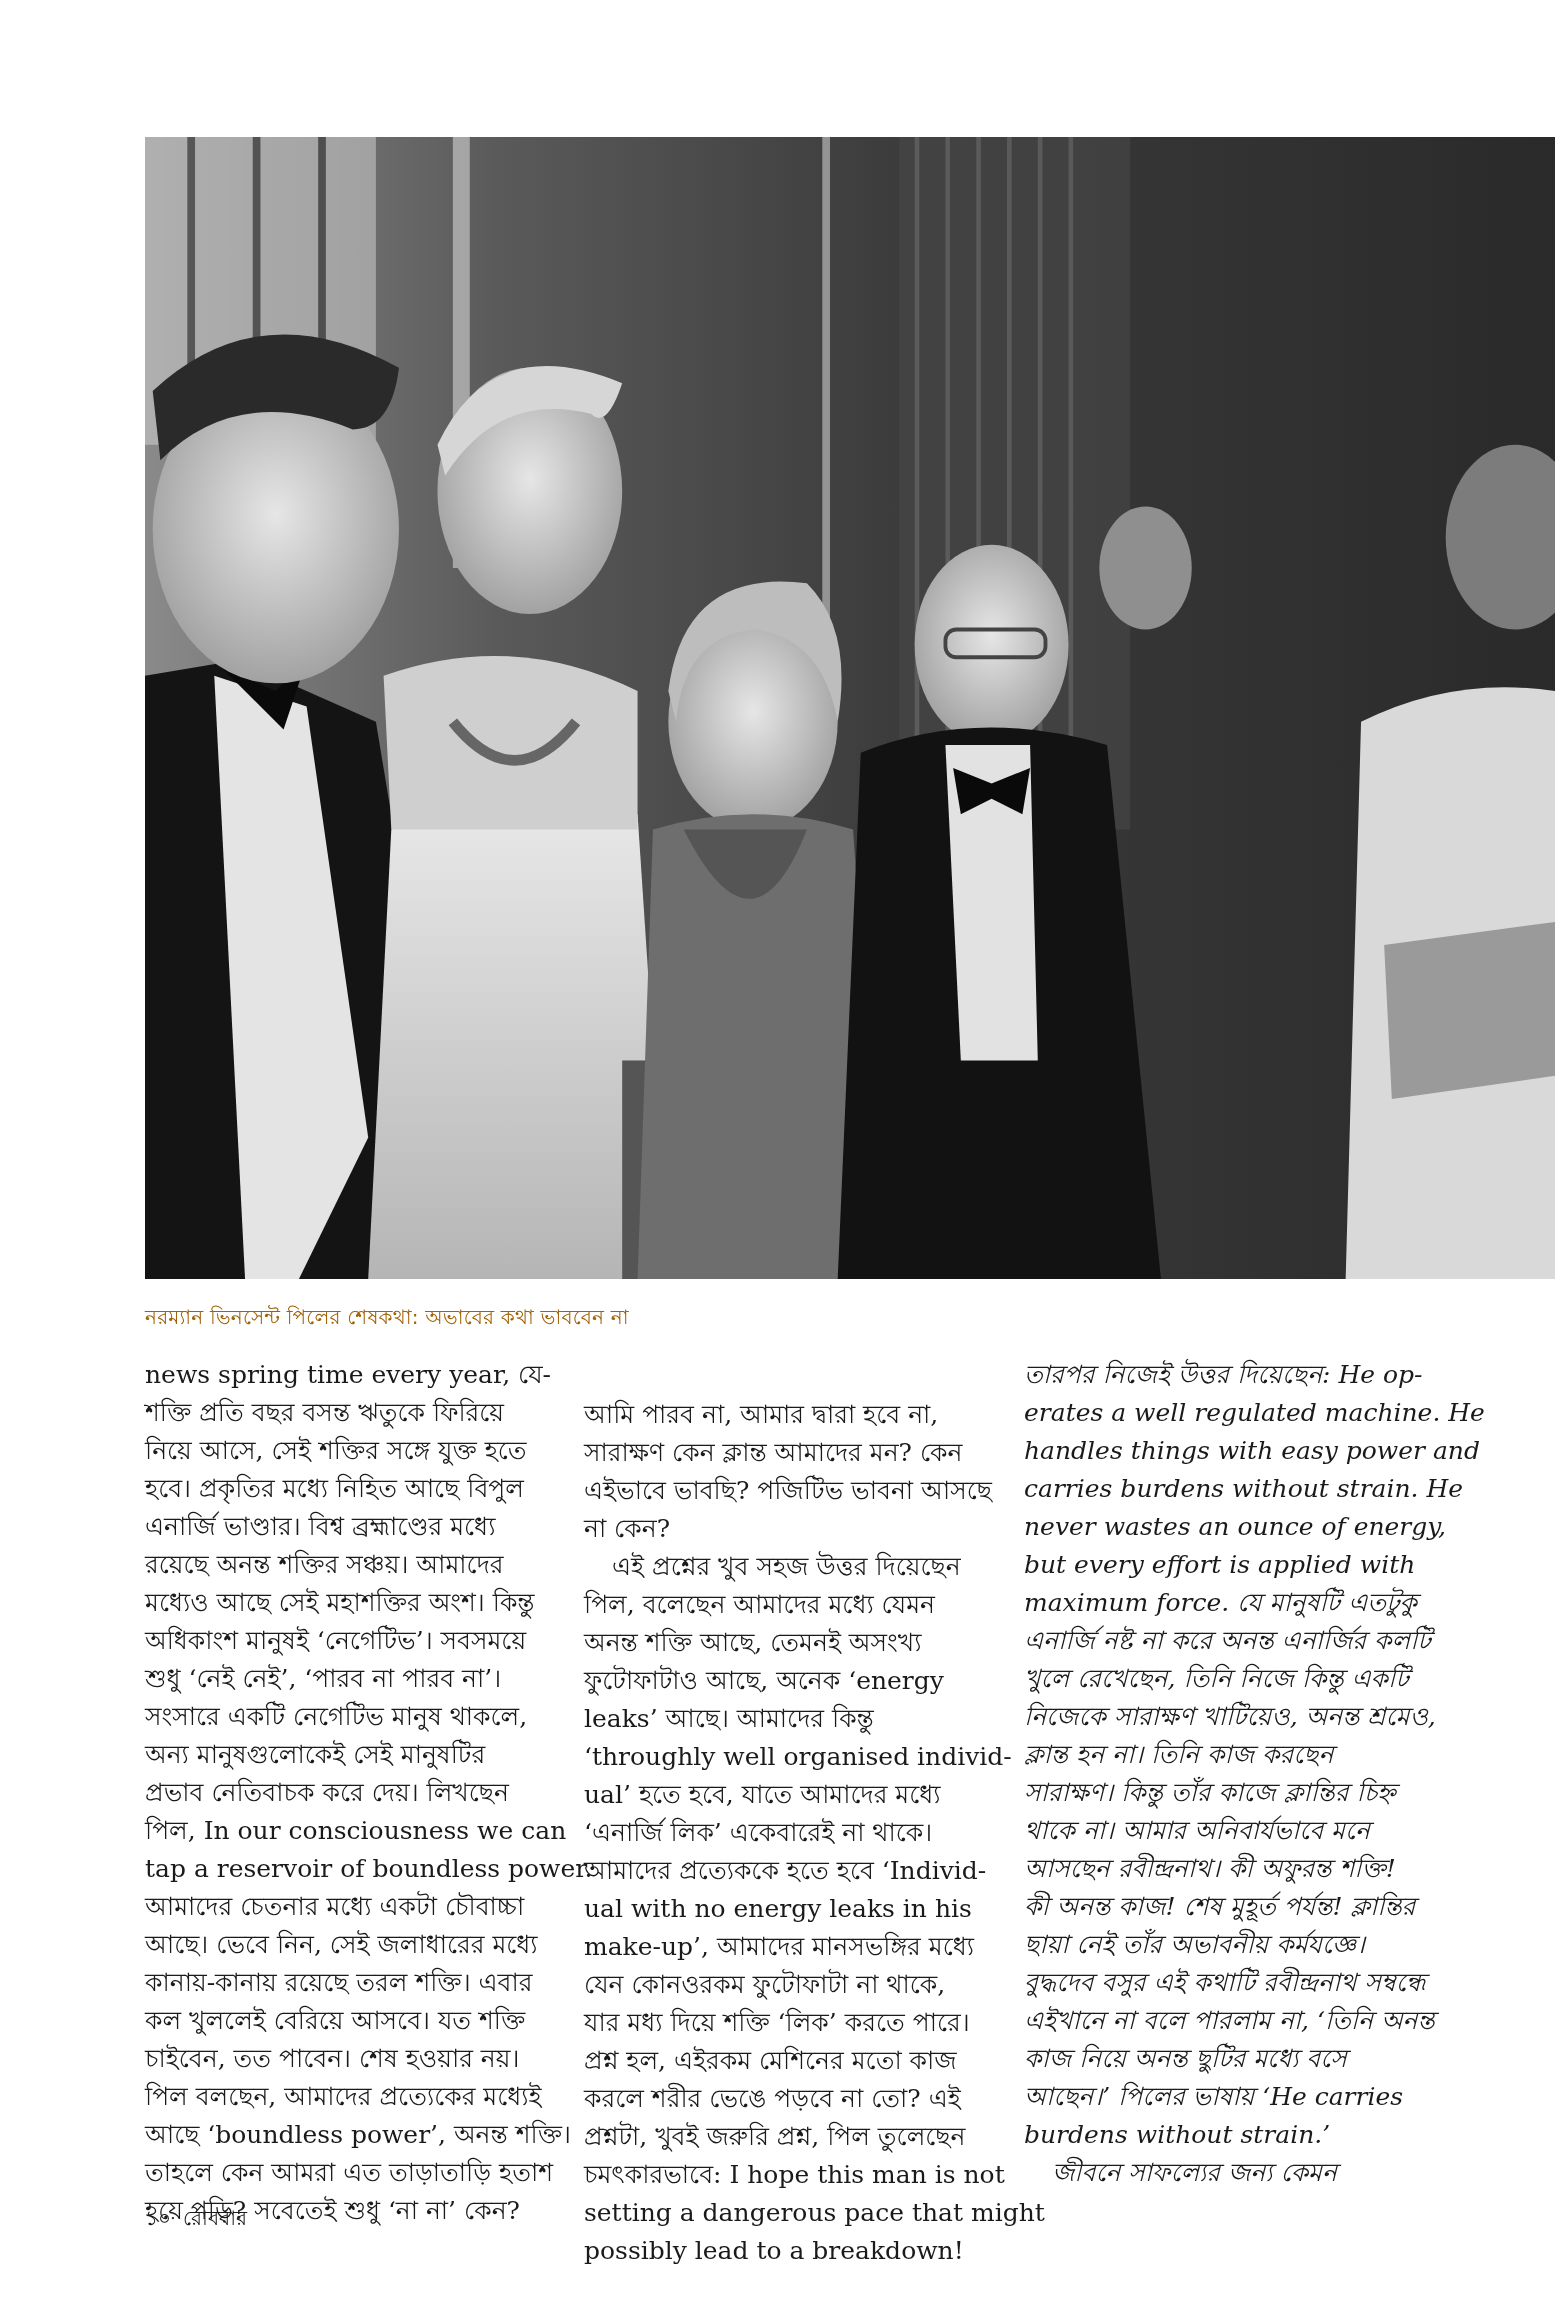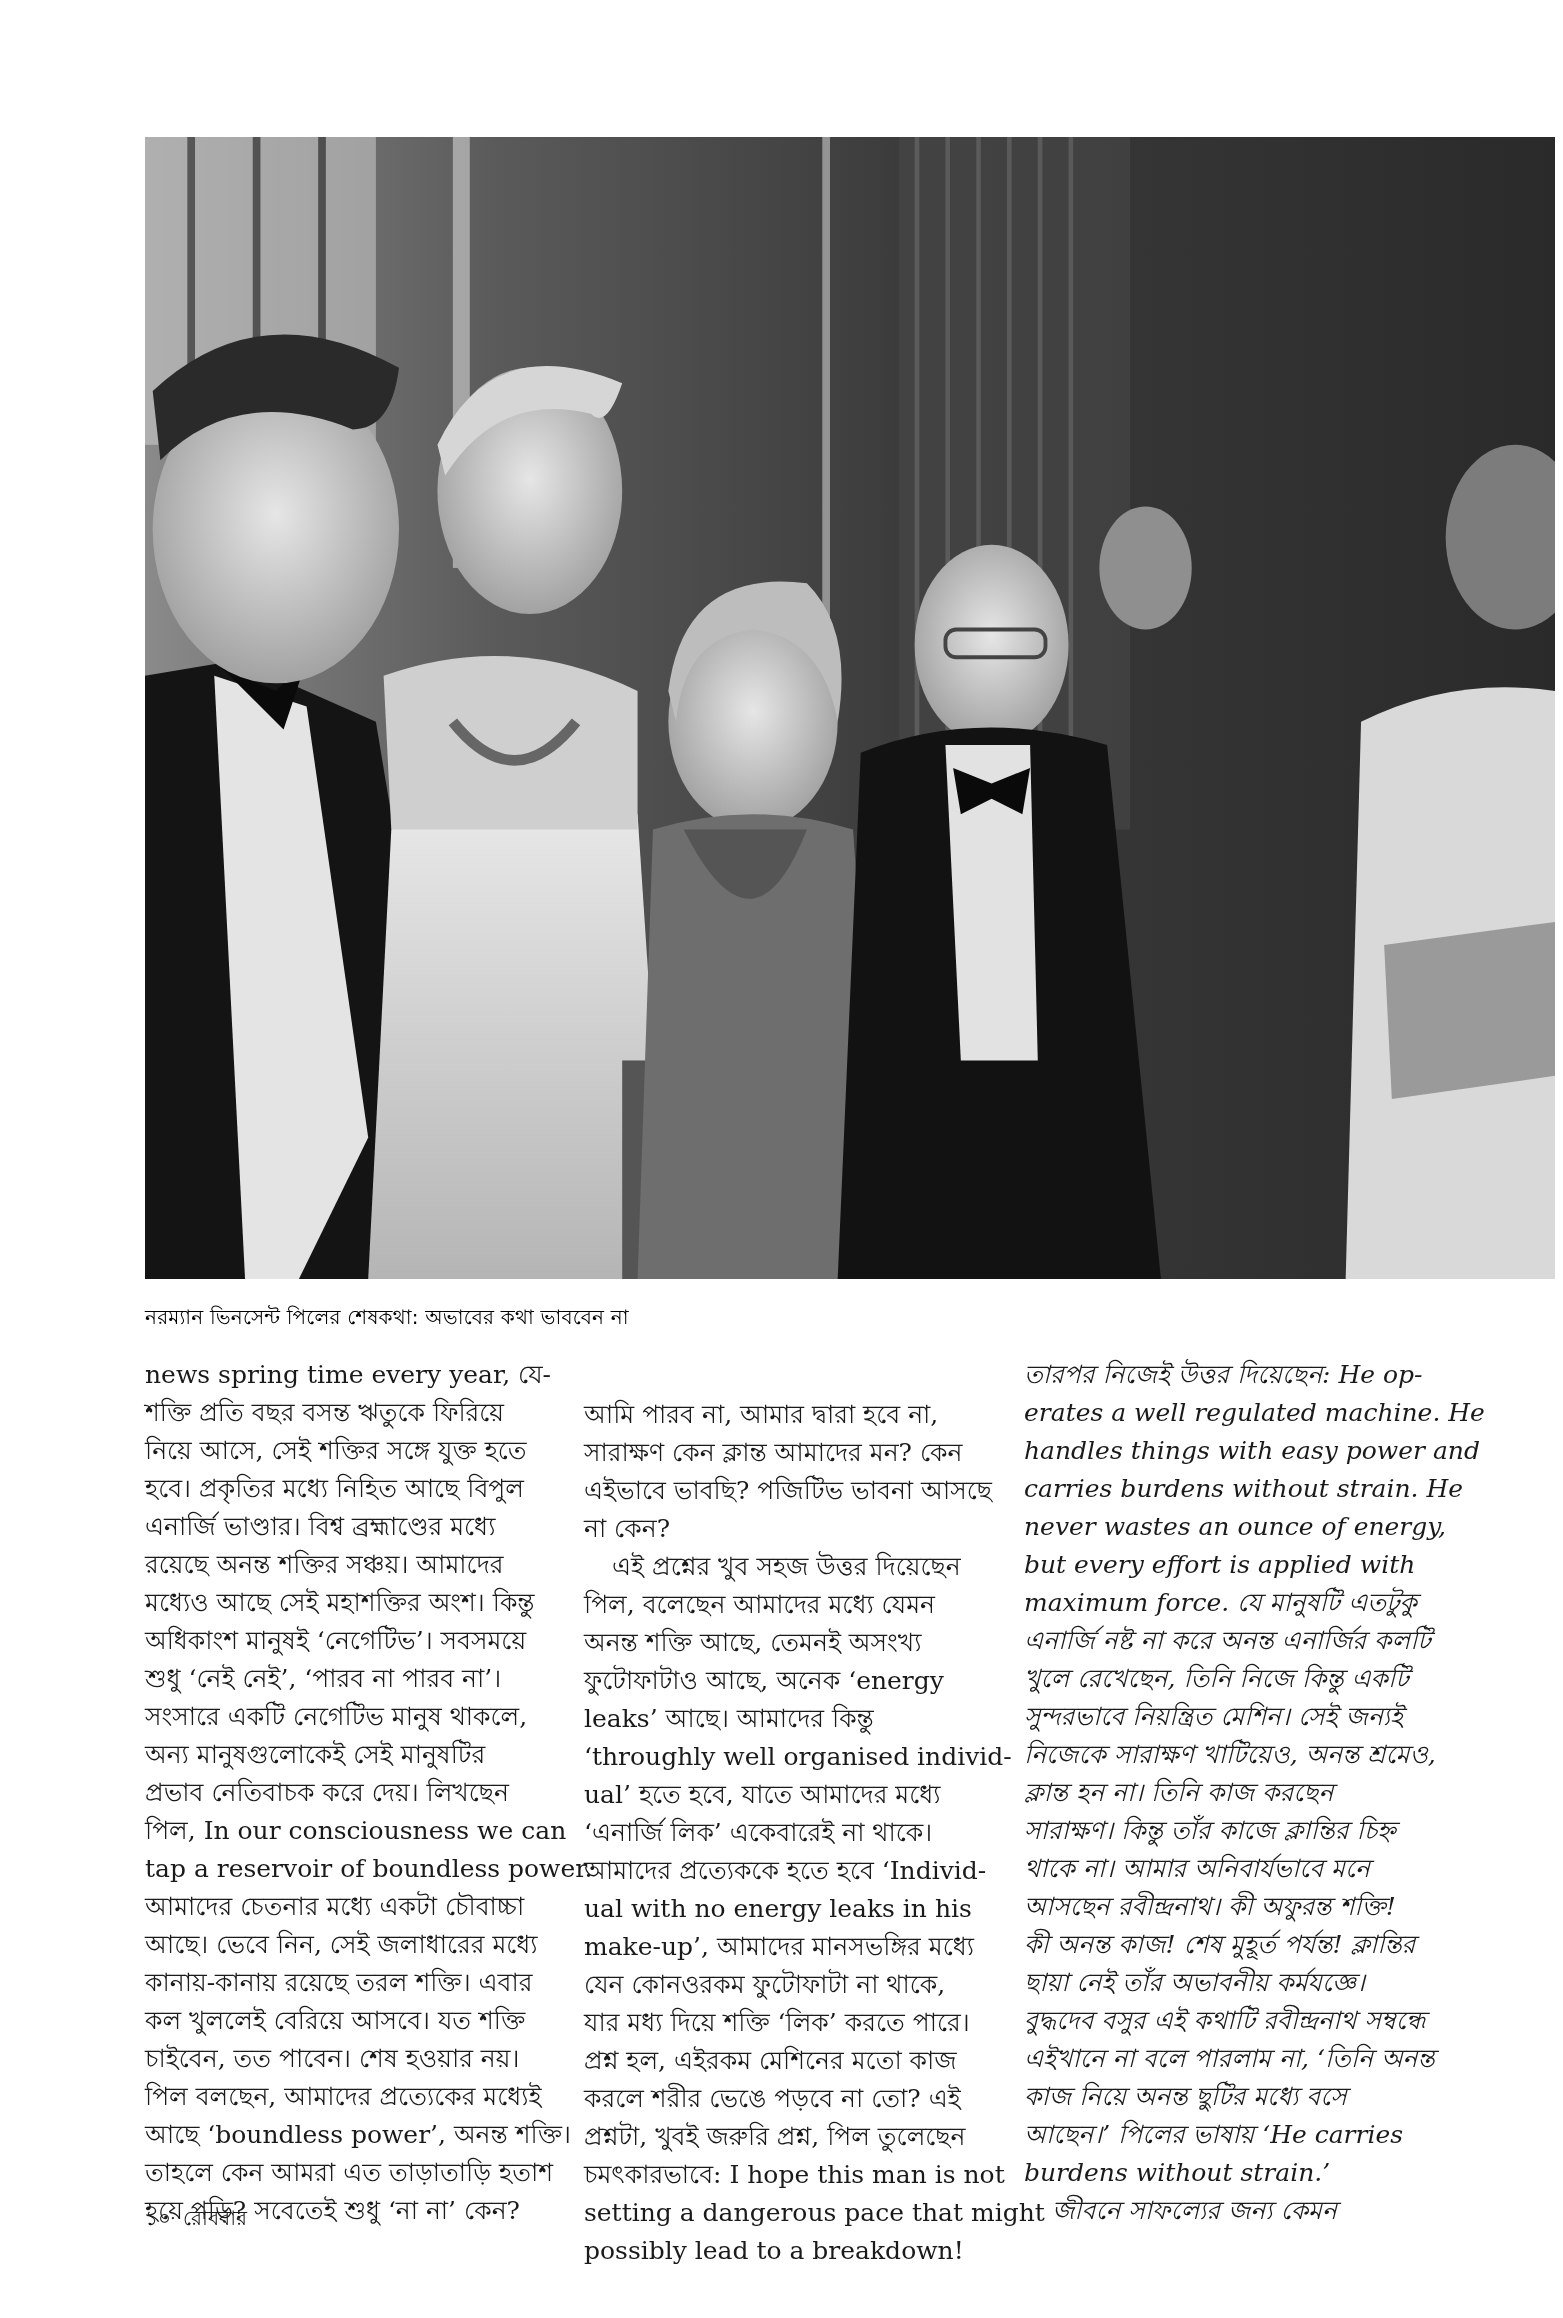--- a/index.html
+++ b/index.html
@@ -4,21 +4,21 @@
 <style>
   html, body { margin: 0; padding: 0; background: #ffffff; }
   body { width: 1563px; height: 2319px; position: relative; overflow: hidden;
          font-family: "DejaVu Serif", "Liberation Serif", serif; color: #1a1a1a; }
 
   .photo { position: absolute; left: 145px; top: 137px; width: 1410px; height: 1142px;
            background: #2b2b2b; overflow: hidden; }
   .photo svg { display: block; width: 100%; height: 100%; }
 
   .caption { position: absolute; left: 145px; top: 1302px; font-family: "DejaVu Sans", sans-serif;
-             font-size: 20px; color: #000000; letter-spacing: 0.2px; }
+             font-size: 20px; color: #a16207; letter-spacing: 0.2px; }
 
   .col { position: absolute; top: 1356px; width: 420px; font-size: 25px; line-height: 38px; }
   .col .line { display: block; white-space: nowrap; }
   .col .indent { padding-left: 28px; }
   .col1 { left: 145px; }
   .col2 { left: 584px; margin-top: 40px; }
   .col3 { left: 1024px; font-style: italic; }
 
   .folio { position: absolute; left: 145px; top: 2203px; font-family: Liberation Mono, monospace;
            font-size: 20px; color: #1a1a1a; }
@@ -151,21 +151,20 @@
 <div class="col col3">
   <span class="line">তারপর নিজেই উত্তর দিয়েছেন: He op-</span>
   <span class="line">erates a well regulated machine. He</span>
   <span class="line">handles things with easy power and</span>
   <span class="line">carries burdens without strain. He</span>
   <span class="line">never wastes an ounce of energy,</span>
   <span class="line">but every effort is applied with</span>
   <span class="line">maximum force. যে মানুষটি এতটুকু</span>
   <span class="line">এনার্জি নষ্ট না করে অনন্ত এনার্জির কলটি</span>
   <span class="line">খুলে রেখেছেন, তিনি নিজে কিন্তু একটি</span>
-  <span class="line">সুন্দরভাবে নিয়ন্ত্রিত মেশিন। সেই জন্যই</span>
   <span class="line">নিজেকে সারাক্ষণ খাটিয়েও, অনন্ত শ্রমেও,</span>
   <span class="line">ক্লান্ত হন না। তিনি কাজ করছেন</span>
   <span class="line">সারাক্ষণ। কিন্তু তাঁর কাজে ক্লান্তির চিহ্ন</span>
   <span class="line">থাকে না। আমার অনিবার্যভাবে মনে</span>
   <span class="line">আসছেন রবীন্দ্রনাথ। কী অফুরন্ত শক্তি!</span>
   <span class="line">কী অনন্ত কাজ! শেষ মুহূর্ত পর্যন্ত! ক্লান্তির</span>
   <span class="line">ছায়া নেই তাঁর অভাবনীয় কর্মযজ্ঞে।</span>
   <span class="line">বুদ্ধদেব বসুর এই কথাটি রবীন্দ্রনাথ সম্বন্ধে</span>
   <span class="line">এইখানে না বলে পারলাম না, ‘তিনি অনন্ত</span>
   <span class="line">কাজ নিয়ে অনন্ত ছুটির মধ্যে বসে</span>

